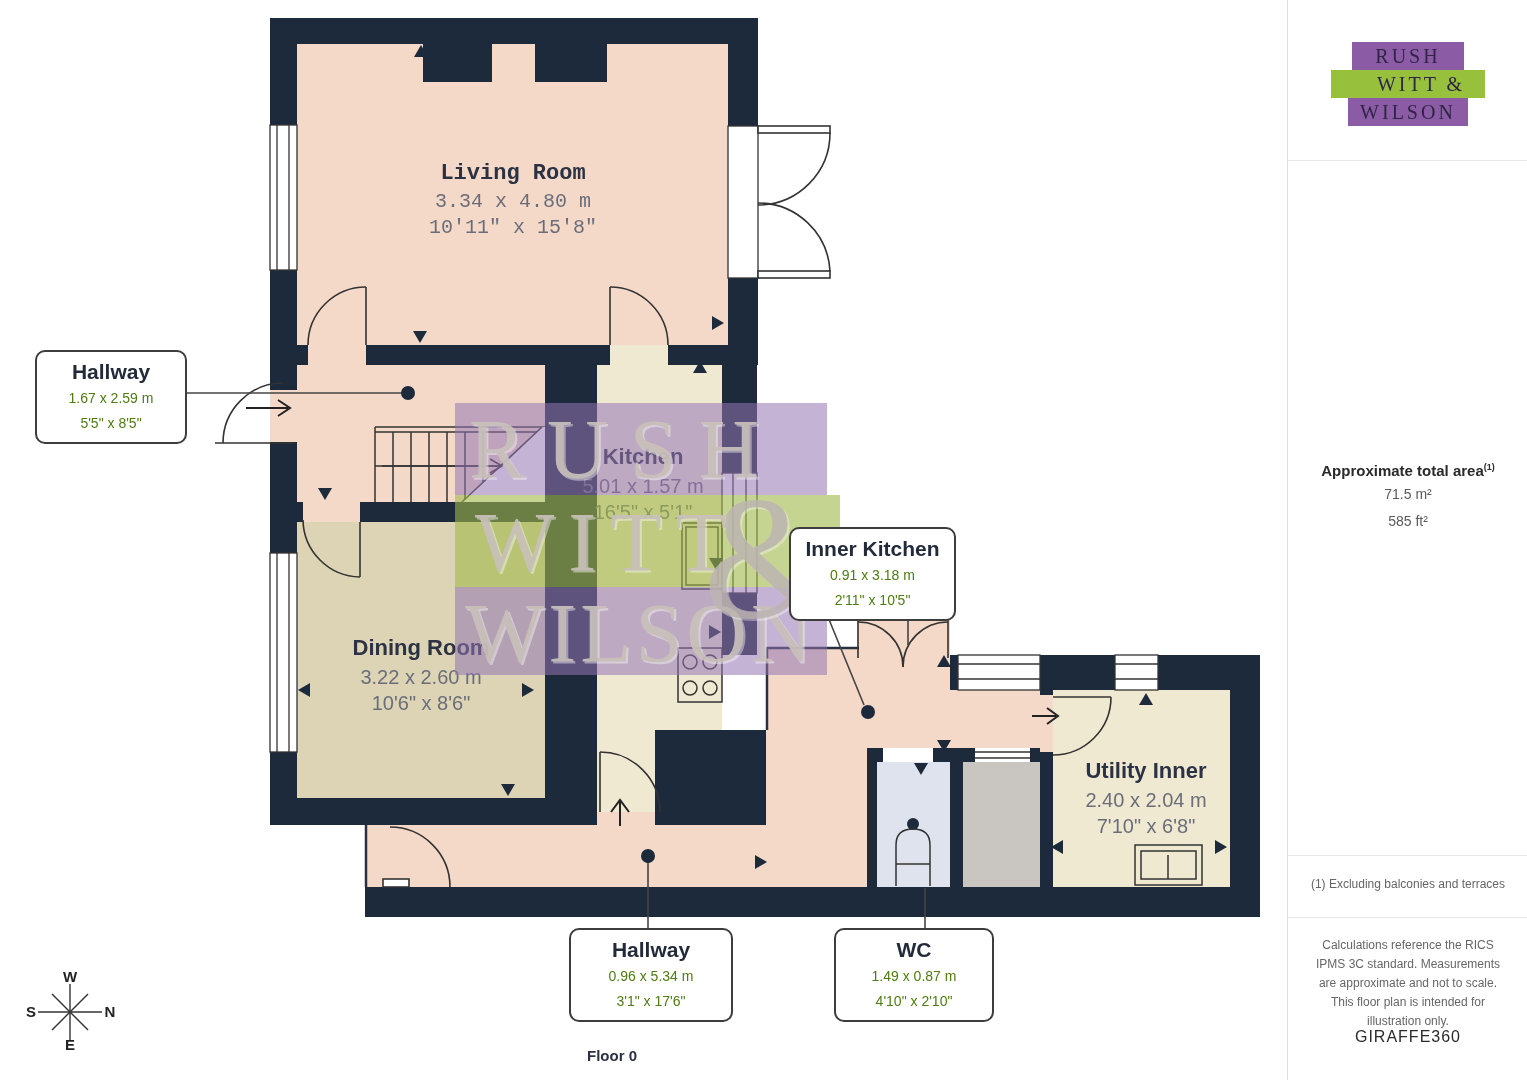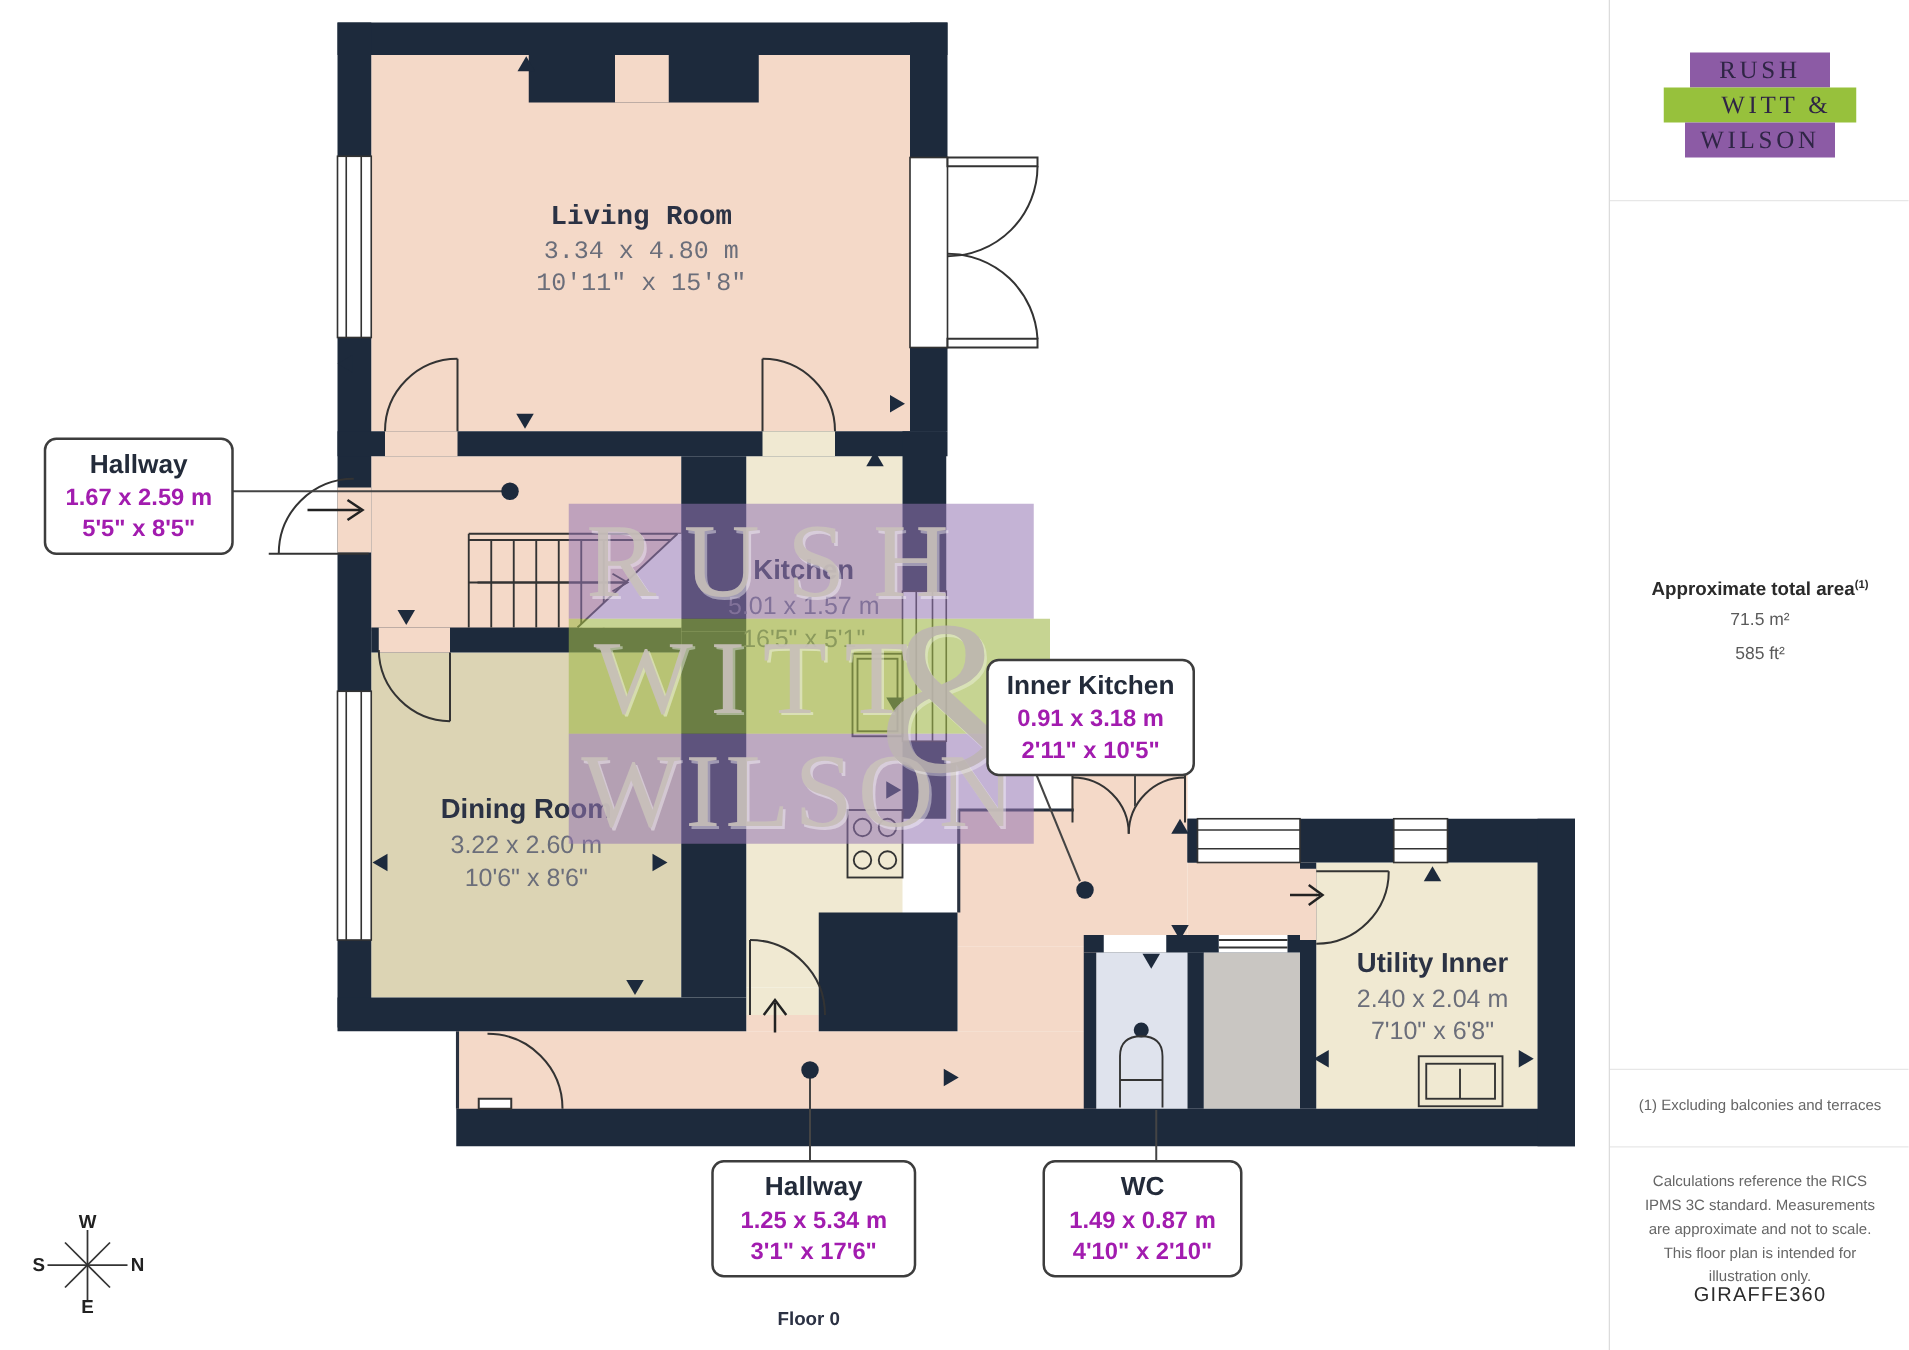--- a/index.html
+++ b/index.html
@@ -8,21 +8,21 @@
   #plan-svg{position:absolute;left:0;top:0;z-index:1;}
   
   .room-label{position:absolute;transform:translate(-50%,-50%);text-align:center;
               white-space:nowrap;z-index:5;}
   .rl-name{font-size:22px;font-weight:bold;color:#2b3244;margin-bottom:3px;}
   .rl-dim{font-size:20px;color:#6b6e7a;line-height:26px;}
   
   .callout{position:absolute;background:#fff;border:2px solid #3d3d3d;border-radius:10px;
            padding:6px 14px;text-align:center;white-space:nowrap;z-index:30;}
   .co-name{font-size:21px;font-weight:bold;color:#232b3a;line-height:28px;}
-  .co-dim{font-size:19px;color:#a21caf;line-height:25px;font-weight:bold;}
+  .co-dim{font-size:14px;color:#4d7c0f;line-height:25px;}
   
   #watermark{position:absolute;left:455px;top:400px;width:400px;height:280px;z-index:20;
              pointer-events:none;font-family:"Liberation Serif",serif;}
   .wm-block{position:absolute;left:0;}
   .wm-purple{background:rgba(148,116,178,0.55);}
   .wm-green{background:rgba(160,184,74,0.60);}
   .wm-text{position:absolute;width:100%;text-align:left;color:#c9c1bb;opacity:0.92;
            text-shadow:2px 2px 0 rgba(255,255,255,0.45);line-height:1;}
   #wm-amp{position:absolute;left:248px;top:58px;font-size:175px;color:#bdb5b2;opacity:0.85;
           font-family:"Liberation Serif",serif;text-shadow:2px 2px 0 rgba(255,255,255,0.4);}
@@ -41,21 +41,21 @@
   #area-heading sup{font-size:9px;}
   .area-val{font-size:14px;color:#5a5a5a;line-height:23px;margin-top:4px;}
   #footnote{position:absolute;left:20px;top:877px;width:200px;text-align:center;
             font-size:12px;color:#666;}
   #disclaimer{position:absolute;left:22px;top:936px;width:196px;text-align:center;
               font-size:12px;color:#666;line-height:19px;}
   #brand{position:absolute;left:0;top:1028px;width:240px;text-align:center;
          font-size:16px;color:#2b2b2b;letter-spacing:1px;}
   #brand .b-bold{font-weight:normal;}
   
-  #floor-label{position:absolute;left:647px;top:1047px;transform:translateX(-50%);
+  #floor-label{position:absolute;left:612px;top:1047px;transform:translateX(-50%);
                font-size:15px;font-weight:bold;color:#2b3143;z-index:5;}
 </style>
 </head>
 <body>
 
 <div id="page">
 
   <svg id="plan-svg" width="1287" height="1080" viewBox="0 0 1287 1080">
 
     <g>
@@ -319,21 +319,21 @@
     <div class="co-dim">1.67 x 2.59 m</div>
     <div class="co-dim">5'5" x 8'5"</div>
   </div>
   <div class="callout" style="left:789px;top:527px;width:135px;">
     <div class="co-name">Inner Kitchen</div>
     <div class="co-dim">0.91 x 3.18 m</div>
     <div class="co-dim">2'11" x 10'5"</div>
   </div>
   <div class="callout" style="left:569px;top:928px;width:132px;">
     <div class="co-name">Hallway</div>
-    <div class="co-dim">1.25 x 5.34 m</div>
+    <div class="co-dim">0.96 x 5.34 m</div>
     <div class="co-dim">3'1" x 17'6"</div>
   </div>
   <div class="callout" style="left:834px;top:928px;width:128px;">
     <div class="co-name">WC</div>
     <div class="co-dim">1.49 x 0.87 m</div>
     <div class="co-dim">4'10" x 2'10"</div>
   </div>
 
   <div id="floor-label">Floor 0</div>
 

